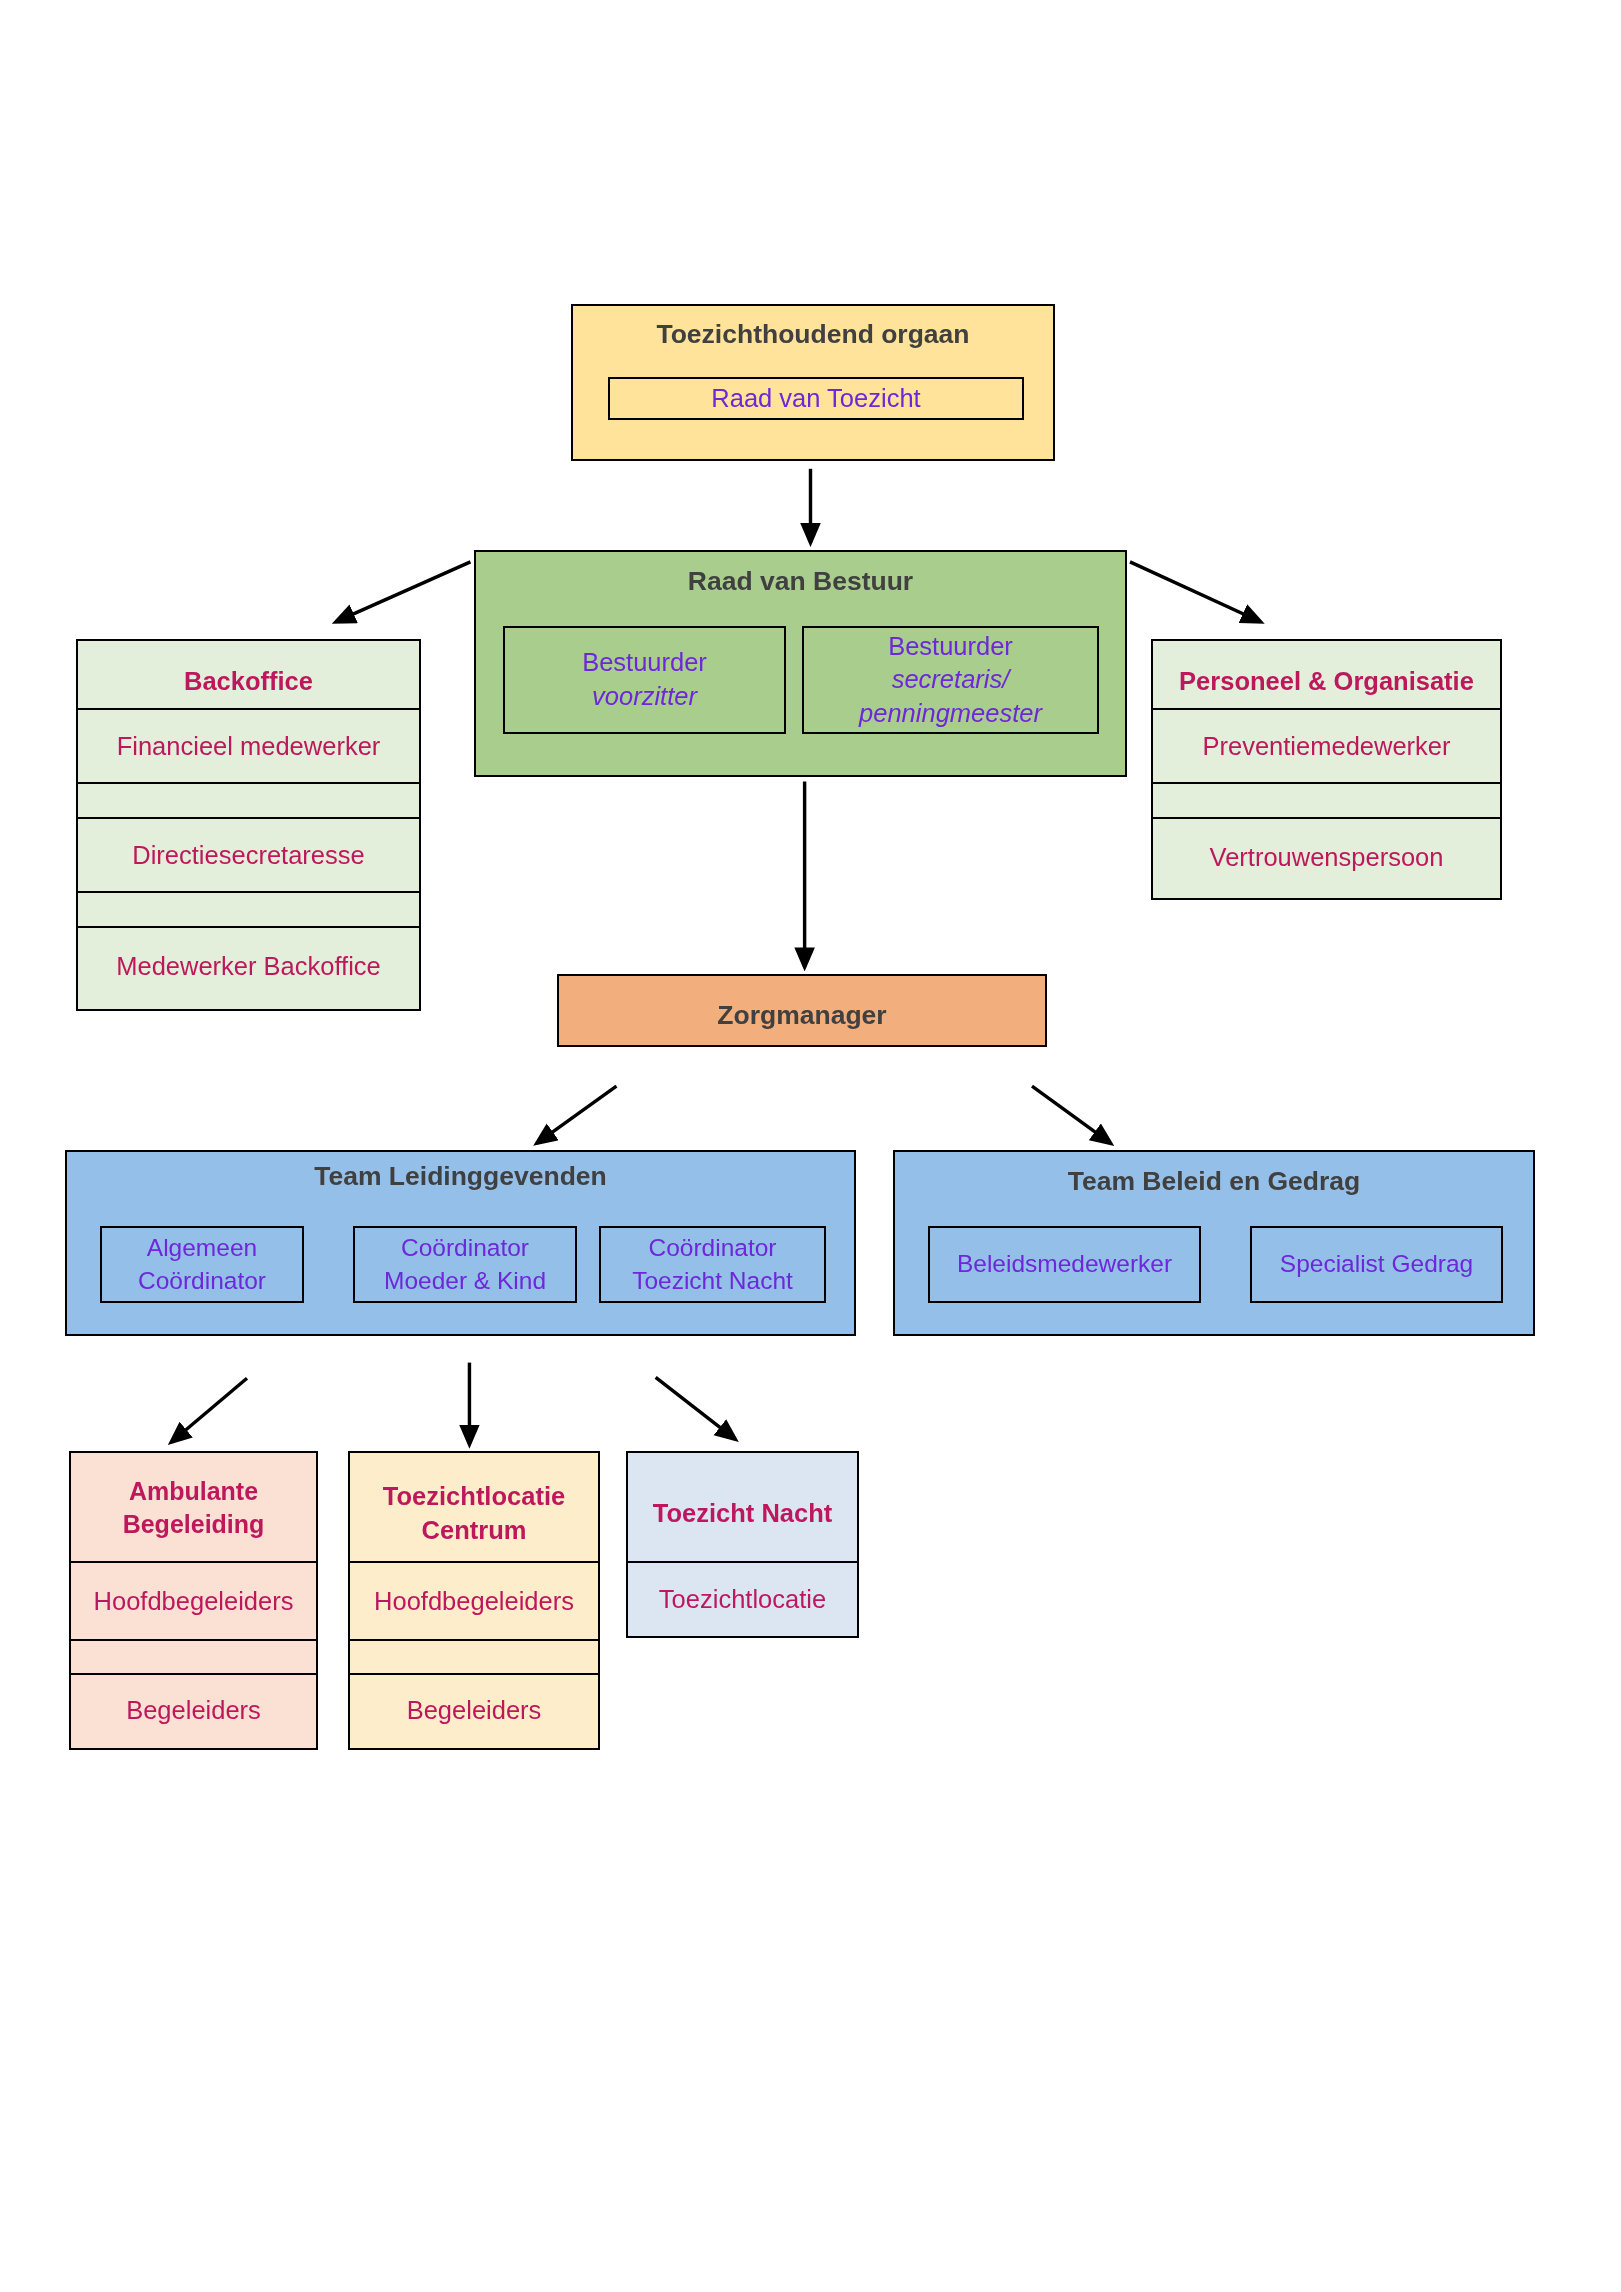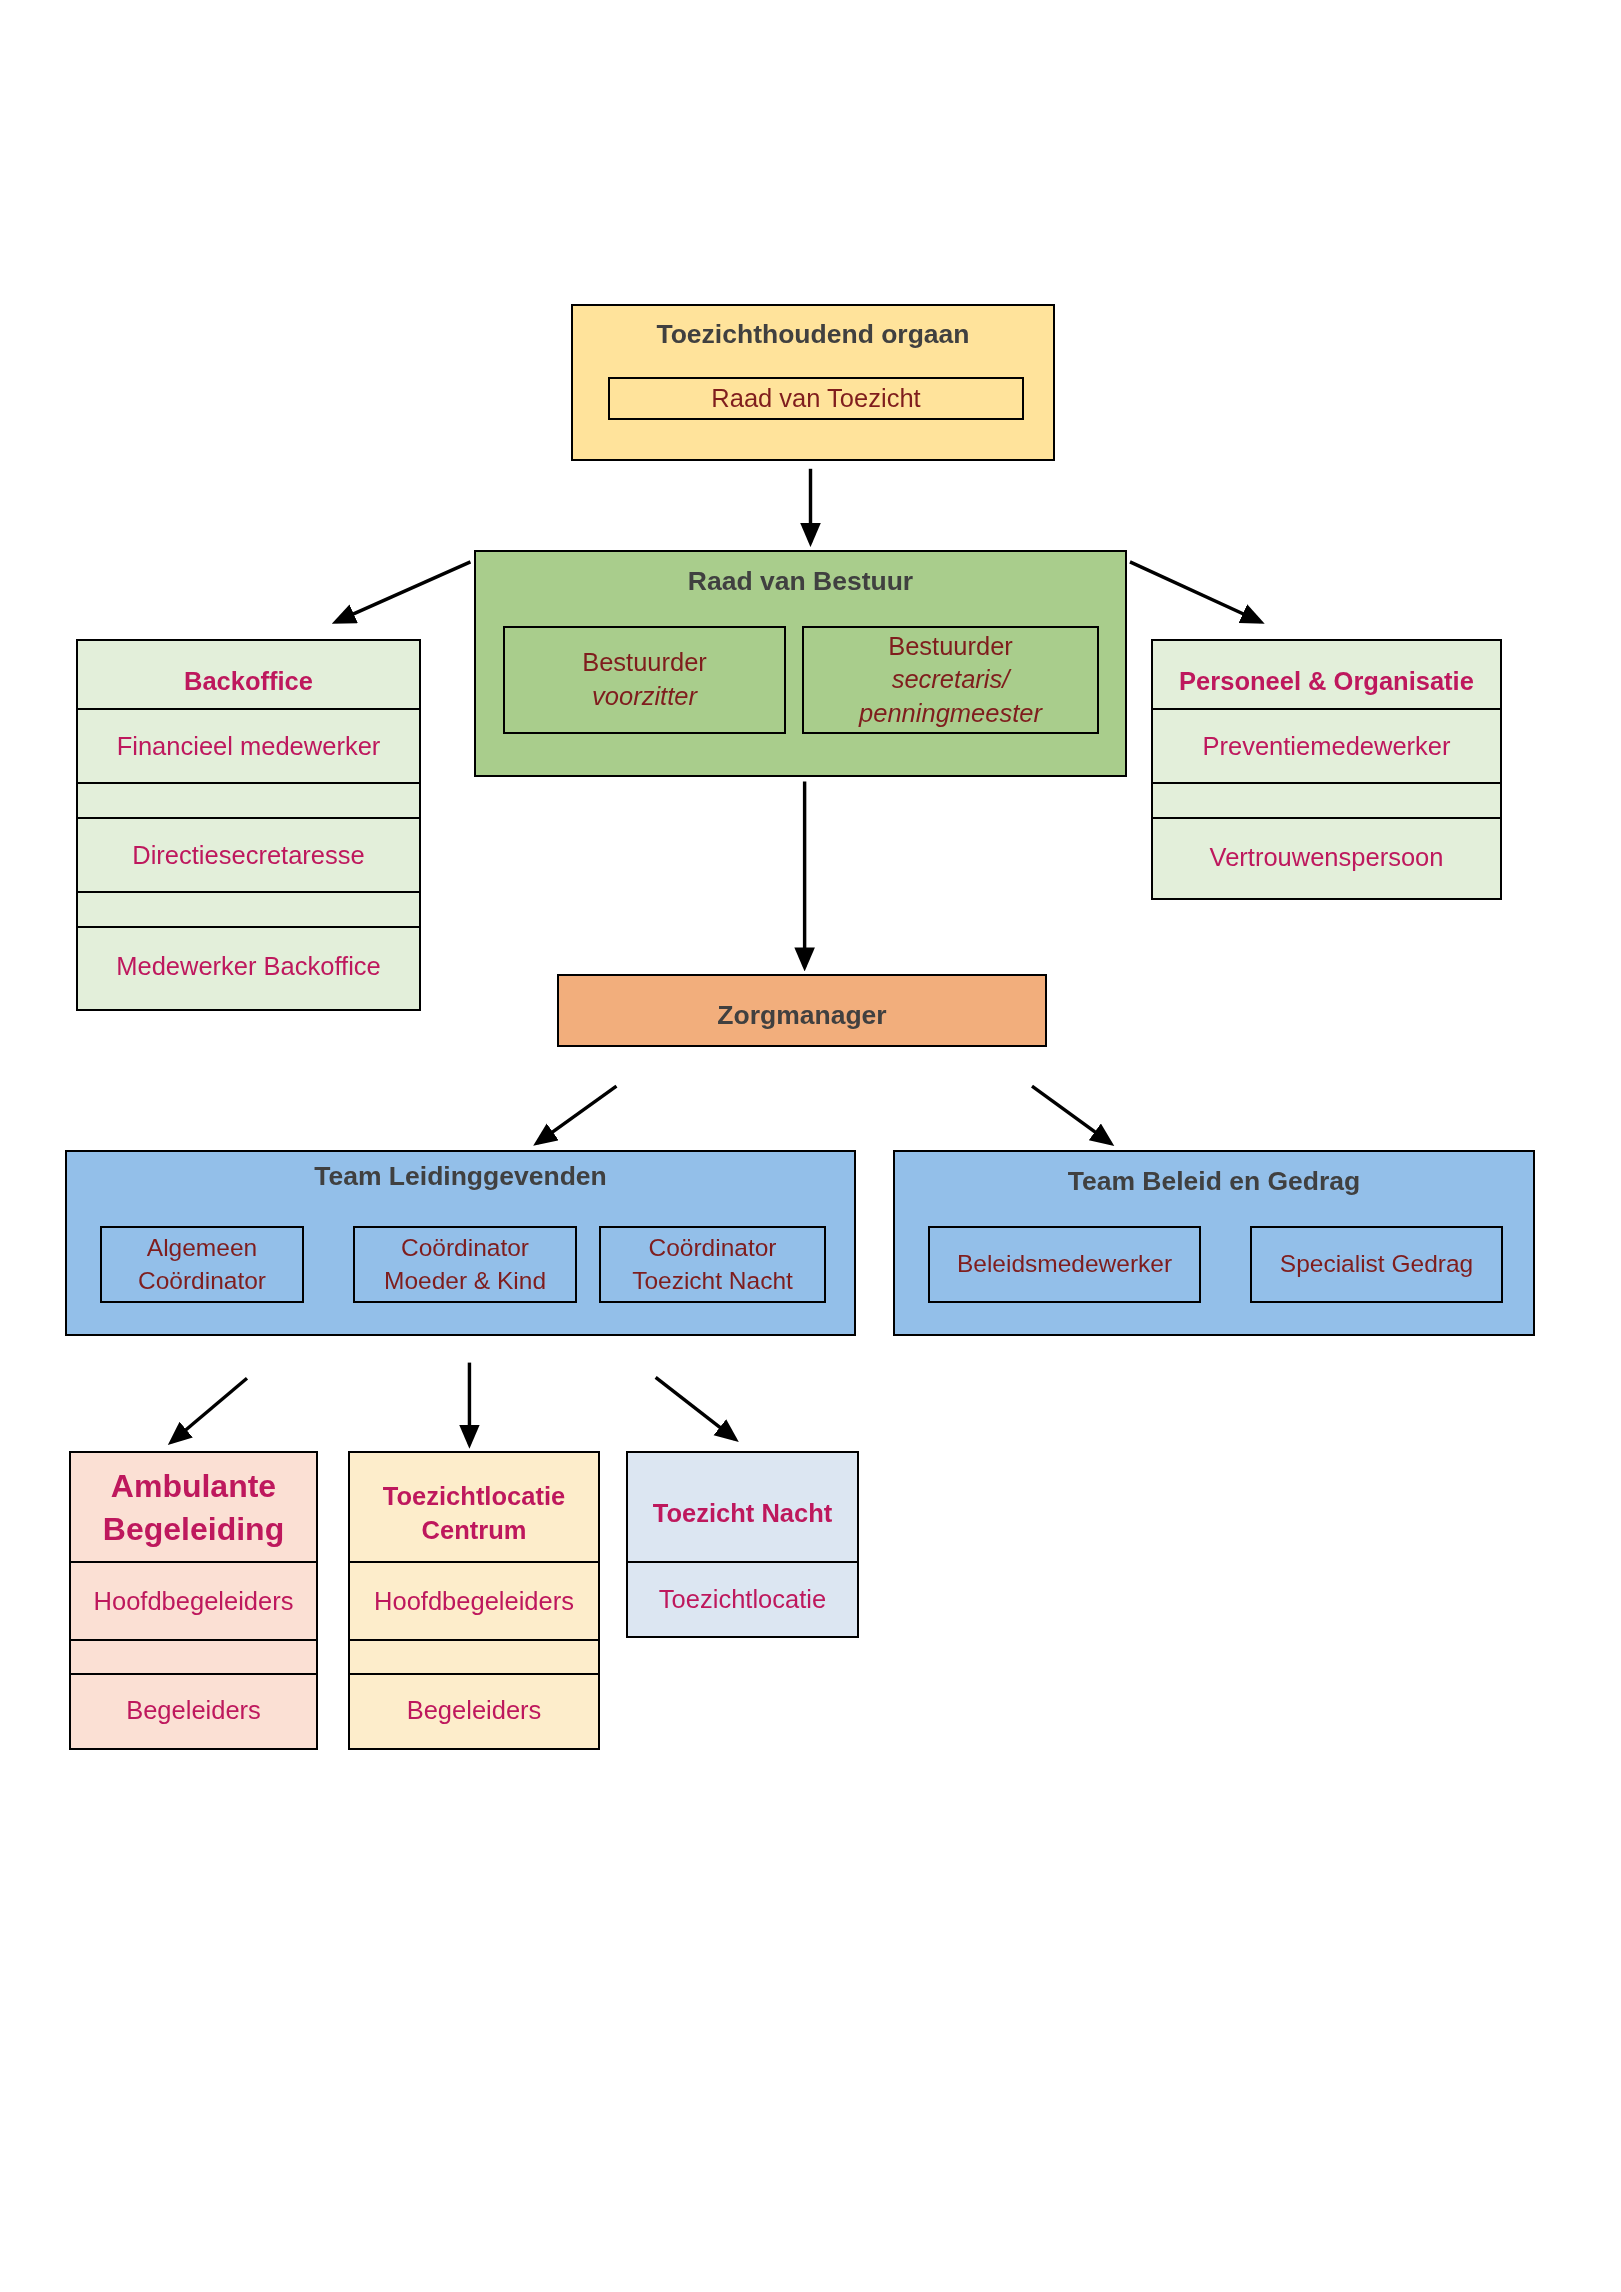--- a/index.html
+++ b/index.html
@@ -44,21 +44,21 @@
   }
   .subbox {
     position: absolute;
     box-sizing: border-box;
     border: 2.9px solid #000000;
     display: flex;
     flex-direction: column;
     align-items: center;
     justify-content: center;
     text-align: center;
-    color: #7f1d1d;
+    color: #6d28d9;
     line-height: 1.32;
   }
   .italic { font-style: italic; }
 
   
   #toezichthoudend-orgaan {
     left: 571px; top: 304px; width: 484px; height: 157px;
     background: #FFE39B;
   }
   #toezichthoudend-orgaan .node-title {
@@ -148,21 +148,21 @@
   #specialist-gedrag {
     left: 1250px; top: 1226px; width: 253px; height: 77px;
     background: #93BFE9; font-size: 24.5px;
   }
 
   
   #ambulante-begeleiding {
     left: 69px; top: 1451px; width: 249px; height: 299px;
     background: #FBE0D4;
   }
-  #ambulante-begeleiding .node-title { font-size: 32px; padding-top: 1px; line-height: 1.32; }
+  #ambulante-begeleiding .node-title { font-size: 25px; padding-top: 1px; line-height: 1.32; }
   #ambulante-begeleiding .seg-title { height: 108px; }
   #ambulante-begeleiding .seg-big { height: 78px; font-size: 25.5px; }
   #ambulante-begeleiding .seg-small { height: 34px; }
   #ambulante-begeleiding .seg-last { height: 73px; font-size: 25.5px; }
 
   
   #toezichtlocatie-centrum {
     left: 348px; top: 1451px; width: 252px; height: 299px;
     background: #FDEDCB;
   }

